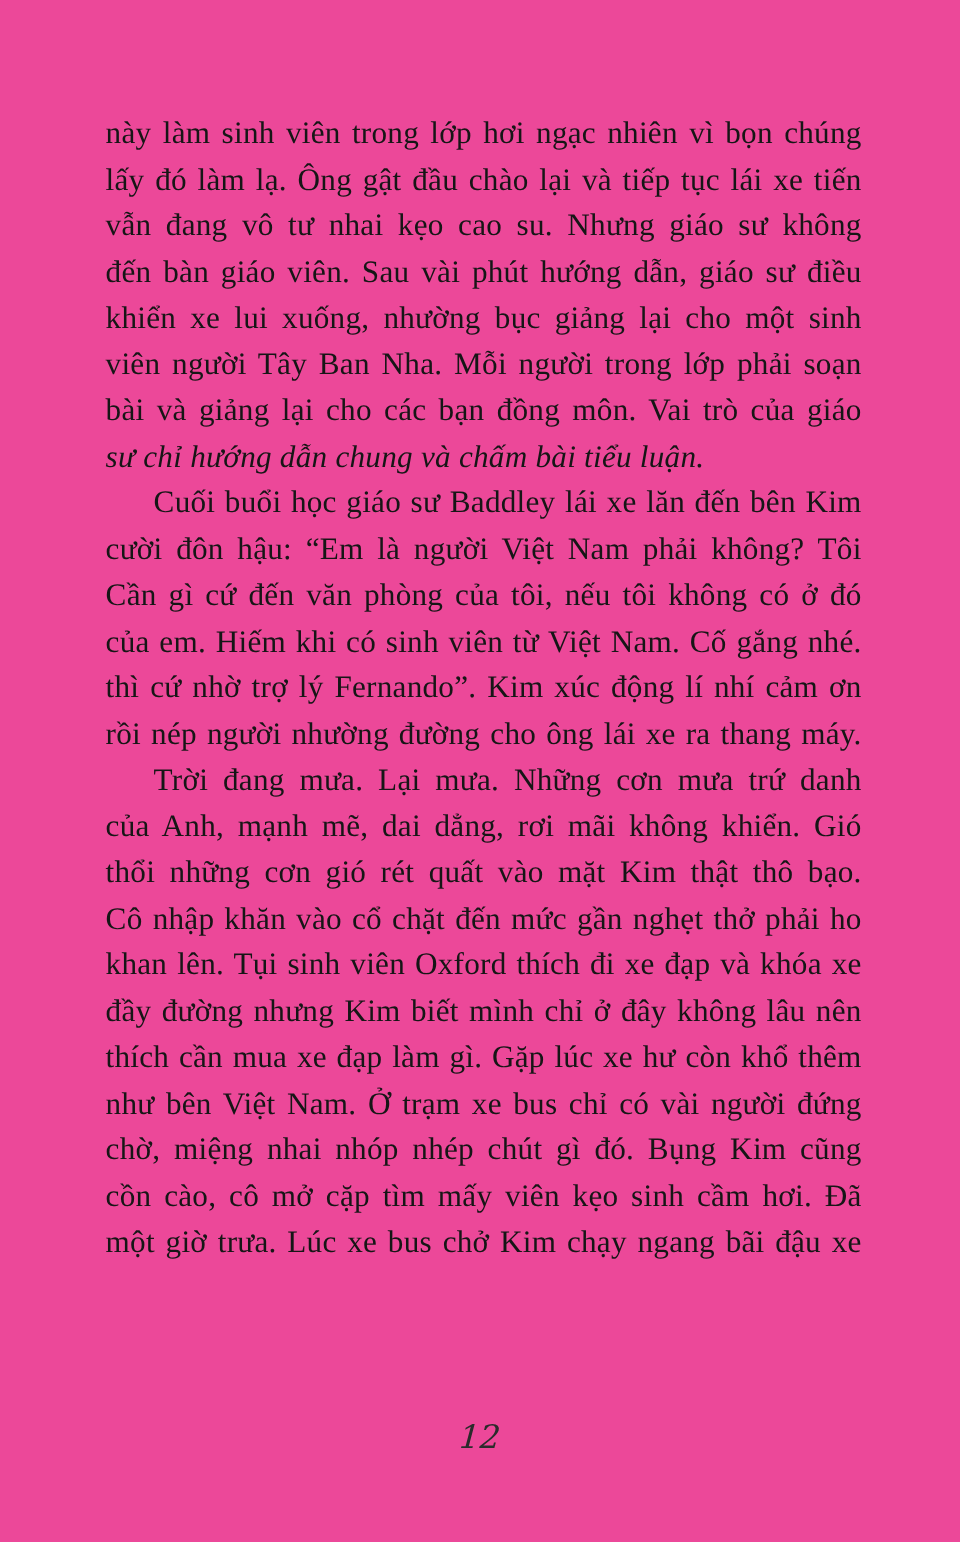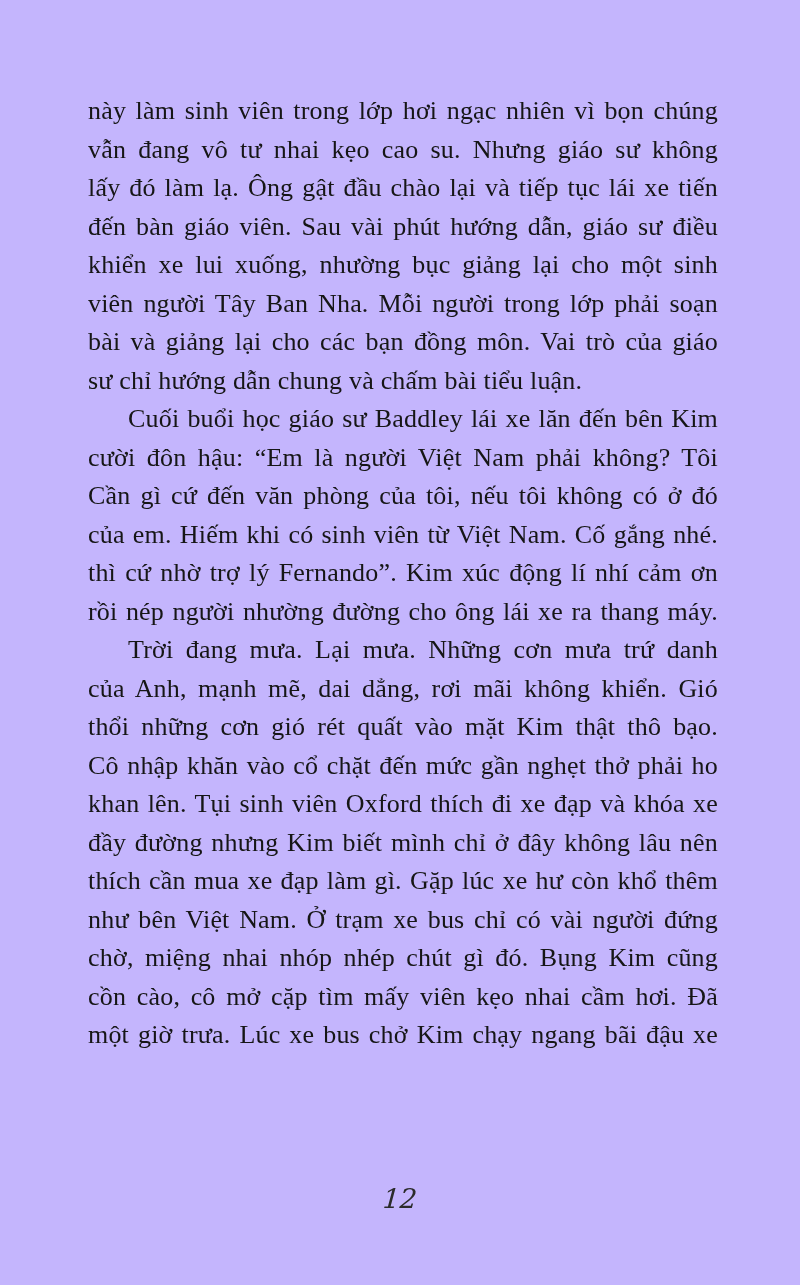--- a/index.html
+++ b/index.html
@@ -4,21 +4,21 @@
 <style>
   html, body {
     margin: 0;
     padding: 0;
     background: #ffffff;
   }
   .page {
     position: relative;
     width: 800px;
     height: 1285px;
-    background: #c4b5fd;
+    background: #ec4899;
     overflow: hidden;
     font-family: "Liberation Serif", serif;
     color: #161616;
   }
   .text-block {
     position: absolute;
     left: 88px;
     top: 92px;
     width: 630px;
     font-size: 26px;
@@ -26,20 +26,21 @@
     letter-spacing: 0.2px;
   }
   .para { margin: 0; padding: 0; }
   .line {
     white-space: nowrap;
     text-align: justify;
     text-align-last: justify;
   }
   .line.para-end {
     text-align-last: left;
+    font-style: italic;
   }
   .line.indent {
     text-indent: 40px;
   }
   .page-number {
     position: absolute;
     top: 1183px;
     left: 0;
     width: 100%;
     text-align: center;
@@ -51,22 +52,22 @@
   }
 </style>
 </head>
 <body>
 
 <div class="page">
   <div class="text-block">
 
     <div class="para">
       <div class="line">này làm sinh viên trong lớp hơi ngạc nhiên vì bọn chúng</div>
+      <div class="line">lấy đó làm lạ. Ông gật đầu chào lại và tiếp tục lái xe tiến</div>
       <div class="line">vẫn đang vô tư nhai kẹo cao su. Nhưng giáo sư không</div>
-      <div class="line">lấy đó làm lạ. Ông gật đầu chào lại và tiếp tục lái xe tiến</div>
       <div class="line">đến bàn giáo viên. Sau vài phút hướng dẫn, giáo sư điều</div>
       <div class="line">khiển xe lui xuống, nhường bục giảng lại cho một sinh</div>
       <div class="line">viên người Tây Ban Nha. Mỗi người trong lớp phải soạn</div>
       <div class="line">bài và giảng lại cho các bạn đồng môn. Vai trò của giáo</div>
       <div class="line para-end">sư chỉ hướng dẫn chung và chấm bài tiểu luận.</div>
     </div>
 
     <div class="para">
       <div class="line indent">Cuối buổi học giáo sư Baddley lái xe lăn đến bên Kim</div>
       <div class="line">cười đôn hậu: “Em là người Việt Nam phải không? Tôi</div>
@@ -79,20 +80,20 @@
     <div class="para">
       <div class="line indent">Trời đang mưa. Lại mưa. Những cơn mưa trứ danh</div>
       <div class="line">của Anh, mạnh mẽ, dai dẳng, rơi mãi không khiển. Gió</div>
       <div class="line">thổi những cơn gió rét quất vào mặt Kim thật thô bạo.</div>
       <div class="line">Cô nhập khăn vào cổ chặt đến mức gần nghẹt thở phải ho</div>
       <div class="line">khan lên. Tụi sinh viên Oxford thích đi xe đạp và khóa xe</div>
       <div class="line">đầy đường nhưng Kim biết mình chỉ ở đây không lâu nên</div>
       <div class="line">thích cần mua xe đạp làm gì. Gặp lúc xe hư còn khổ thêm</div>
       <div class="line">như bên Việt Nam. Ở trạm xe bus chỉ có vài người đứng</div>
       <div class="line">chờ, miệng nhai nhóp nhép chút gì đó. Bụng Kim cũng</div>
-      <div class="line">cồn cào, cô mở cặp tìm mấy viên kẹo nhai cầm hơi. Đã</div>
+      <div class="line">cồn cào, cô mở cặp tìm mấy viên kẹo sinh cầm hơi. Đã</div>
       <div class="line">một giờ trưa. Lúc xe bus chở Kim chạy ngang bãi đậu xe</div>
     </div>
 
   </div>
 
   <div class="page-number">12</div>
 </div>
 
 </body></html>

